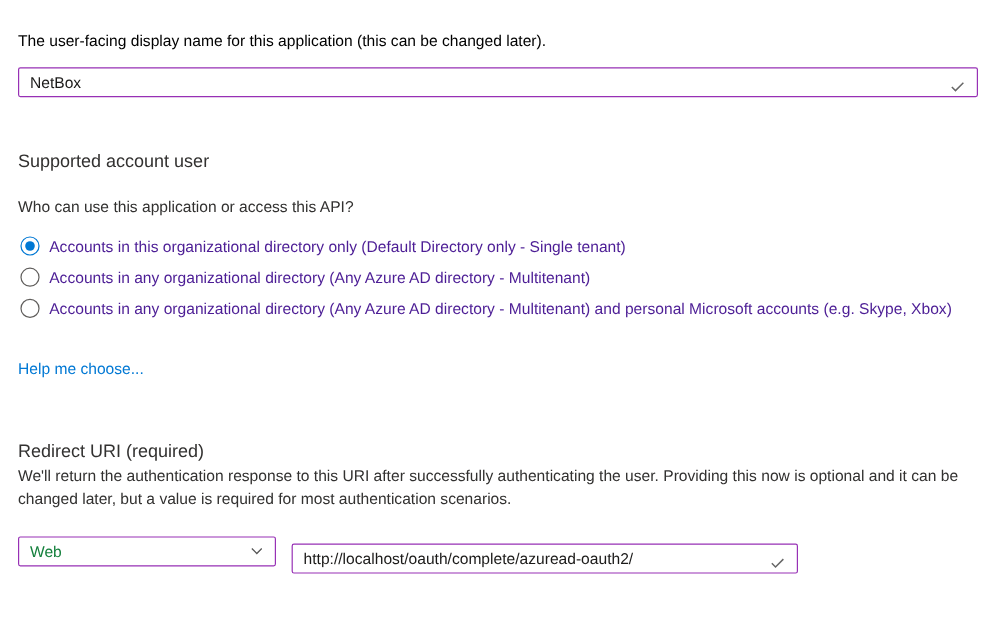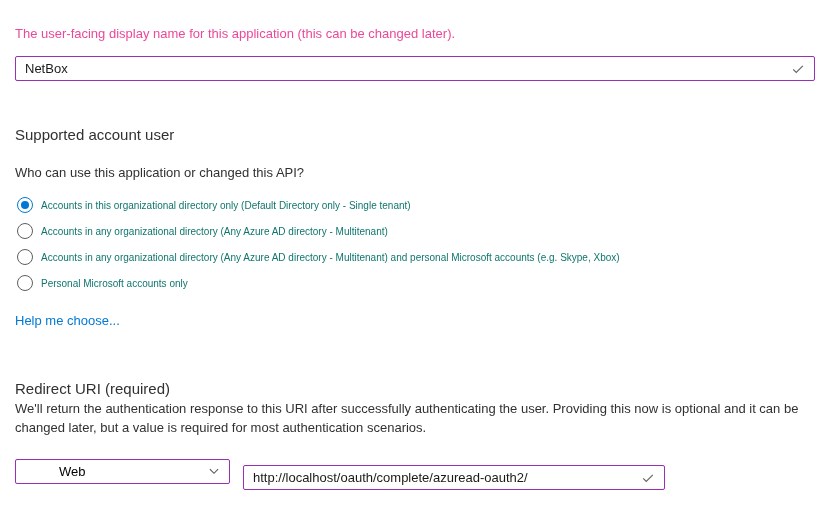--- a/index.html
+++ b/index.html
@@ -20,33 +20,33 @@
   }
   .required-marker {
     color: #e00b1c;
     margin-right: 4px;
     font-size: 14px;
   }
   .field-desc {
     margin-top: 12px;
     font-size: 13px;
     line-height: 19px;
-    color: #ec4899;
+    color: #000000;
     max-width: 802px;
   }
 
   .text-field {
     position: relative;
     margin-top: 13px;
     height: 25px;
     border: 1px solid #9730b5;
     border-radius: 2px;
     background: #fff;
     display: flex;
-    align-items: center;
+    align-items: flex-end;
   }
   .text-field input {
     flex: 1;
     border: none;
     outline: none;
     height: 100%;
     padding: 0 9px;
     font-size: 13px;
     font-family: "Liberation Sans", "DejaVu Sans", sans-serif;
     color: #1b1a19;
@@ -84,29 +84,29 @@
   }
   .radio-row.selected .radio-circle { border-color: #0078d4; }
   .radio-dot {
     width: 8px; height: 8px;
     border-radius: 50%;
     background: transparent;
   }
   .radio-row.selected .radio-dot { background: #0078d4; }
   .radio-label {
     margin-left: 8px;
-    font-size: 10px;
-    color: #0f766e;
+    font-size: 13px;
+    color: #4c1d95;
     white-space: nowrap;
     text-align: right;
   }
 
   .help-link {
     display: inline-block;
-    margin-top: 17px;
+    margin-top: 30px;
     font-size: 13px;
     color: #0078d4;
     text-decoration: none;
     cursor: pointer;
   }
 
   .redirect-section { margin-top: 50px; }
   .redirect-desc {
     font-size: 13px;
     line-height: 19px;
@@ -126,22 +126,21 @@
     border-radius: 2px;
     background: #fff;
     display: flex;
     align-items: center;
     padding: 0 8px 0 9px;
     cursor: pointer;
   }
   .dropdown-value {
     flex: 1;
     font-size: 13px;
-    color: #000000;
-    margin-left: 34px;
+    color: #15803d;
   }
   .chevron {
     flex: 0 0 auto;
     width: 14px; height: 14px;
     display: flex; align-items: center; justify-content: center;
   }
   .uri-field {
     margin-left: 13px;
     width: 422px;
     height: 25px;
@@ -158,46 +157,40 @@
     <input type="text" value="NetBox" style="">
     <span class="field-check">
       <svg width="14" height="14" viewBox="0 0 16 16">
           <path d="M2.5 8.5 L6 12 L13.5 4.5" fill="none" stroke="#666666" stroke-width="1.4"></path>
         </svg>
     </span>
   </div>
 
   <div class="acct-section">
     <div class="section-heading">Supported account user</div>
-    <div class="question">Who can use this application or changed this API?</div>
+    <div class="question">Who can use this application or access this API?</div>
 
     <div class="radio-group">
       <div class="radio-row selected">
         <span class="radio-circle">
             <span class="radio-dot"></span>
           </span>
         <span class="radio-label">Accounts in this organizational directory only (Default Directory only - Single tenant)</span>
       </div>
       <div class="radio-row">
         <span class="radio-circle">
             <span class="radio-dot"></span>
           </span>
         <span class="radio-label">Accounts in any organizational directory (Any Azure AD directory - Multitenant)</span>
       </div>
       <div class="radio-row">
         <span class="radio-circle">
             <span class="radio-dot"></span>
           </span>
         <span class="radio-label">Accounts in any organizational directory (Any Azure AD directory - Multitenant) and personal Microsoft accounts (e.g. Skype, Xbox)</span>
-      </div>
-      <div class="radio-row">
-        <span class="radio-circle">
-            <span class="radio-dot"></span>
-          </span>
-        <span class="radio-label">Personal Microsoft accounts only</span>
       </div>
     </div>
 
     <a class="help-link">Help me choose...</a>
   </div>
 
   <div class="redirect-section">
     <div class="section-heading">Redirect URI (required)</div>
     <div class="redirect-desc">We'll return the authentication response to this URI after successfully authenticating the user. Providing this now is optional and it can be changed later, but a value is required for most authentication scenarios.</div>
 

